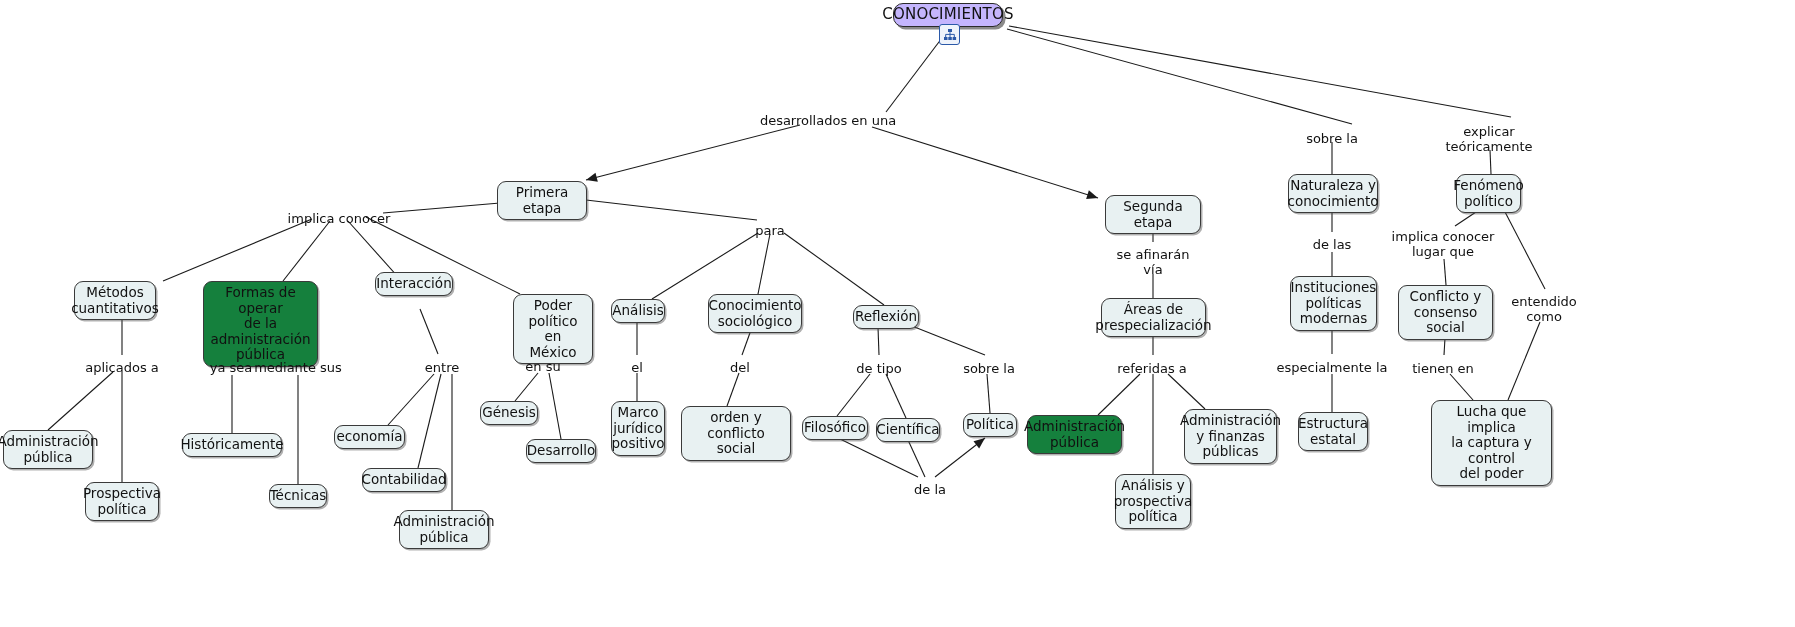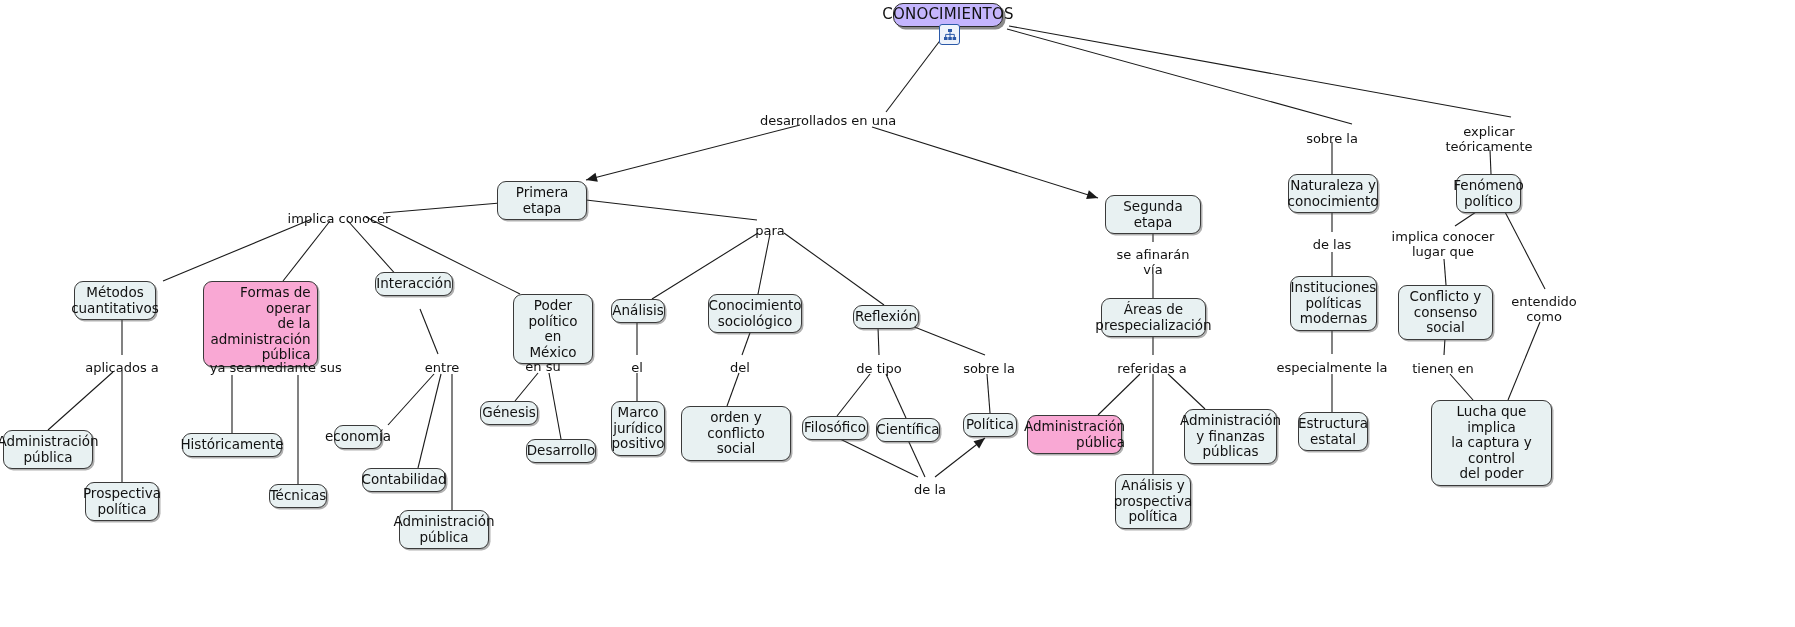--- a/index.html
+++ b/index.html
@@ -33,22 +33,21 @@
     border-radius: 9px;
     background: #e8f1f2;
     color: #111111;
     font-size: 13.5px;
     line-height: 15.5px;
     padding: 3px 7px;
     white-space: pre-line;
     box-shadow: 1.5px 1.5px 0 rgba(80,80,80,0.45);
   }
   .node.green {
-    background: #f9a8d4;
-    text-align: right;
+    background: #15803d;
   }
   .node.root {
     background: #c4b5fd;
     border: 1px solid #2a2a2a;
     border-radius: 10px;
     font-size: 15px;
     letter-spacing: 0.2px;
     box-shadow: 2.5px 2.5px 0 rgba(60,60,60,0.6);
   }
   .linklabel {
@@ -175,21 +174,21 @@
 políticas
 modernas</span></div>
     <div class="node" style="left: 1398px; top: 285px; width: 95px; min-height: 36px;"><span>Conflicto y
 consenso social</span></div>
     <div class="node" style="left: 3px; top: 430px; width: 90px; min-height: 36px;"><span>Administración
 pública</span></div>
     <div class="node" style="left: 85px; top: 482px; width: 74px; min-height: 36px;"><span>Prospectiva
 política</span></div>
     <div class="node" style="left: 182px; top: 433px; width: 100px; min-height: 22px;"><span>Históricamente</span></div>
     <div class="node" style="left: 269px; top: 484px; width: 58px; min-height: 22px;"><span>Técnicas</span></div>
-    <div class="node" style="left: 334px; top: 425px; width: 48px; min-height: 22px; border-radius: 9px;"><span>economía</span></div>
+    <div class="node" style="left: 334px; top: 425px; width: 71px; min-height: 22px; border-radius: 9px;"><span>economía</span></div>
     <div class="node" style="left: 362px; top: 468px; width: 84px; min-height: 22px;"><span>Contabilidad</span></div>
     <div class="node" style="left: 399px; top: 510px; width: 90px; min-height: 36px;"><span>Administración
 pública</span></div>
     <div class="node" style="left: 480px; top: 401px; width: 58px; min-height: 22px;"><span>Génesis</span></div>
     <div class="node" style="left: 526px; top: 439px; width: 70px; min-height: 22px;"><span>Desarrollo</span></div>
     <div class="node" style="left: 611px; top: 401px; width: 54px; min-height: 50px;"><span>Marco
 jurídico
 positivo</span></div>
     <div class="node" style="left: 681px; top: 406px; width: 110px; min-height: 36px;"><span>orden y conflicto
 social</span></div>

